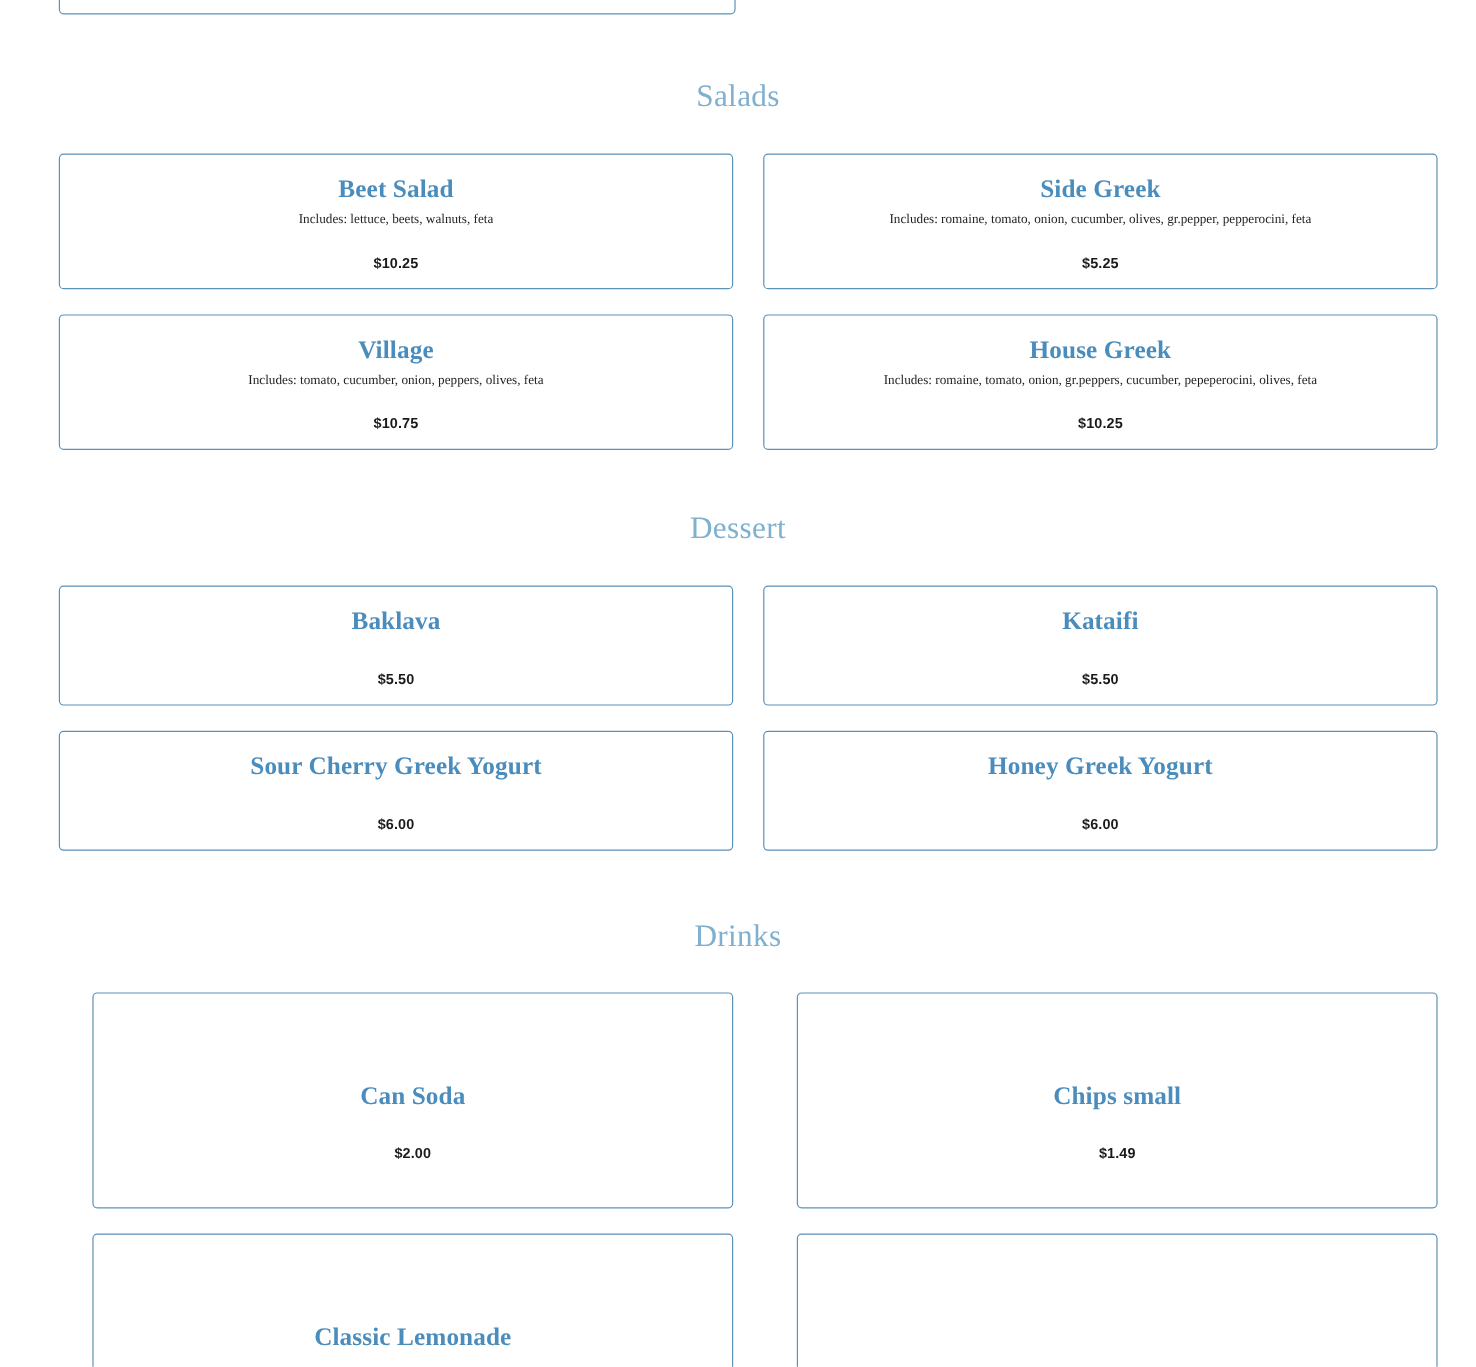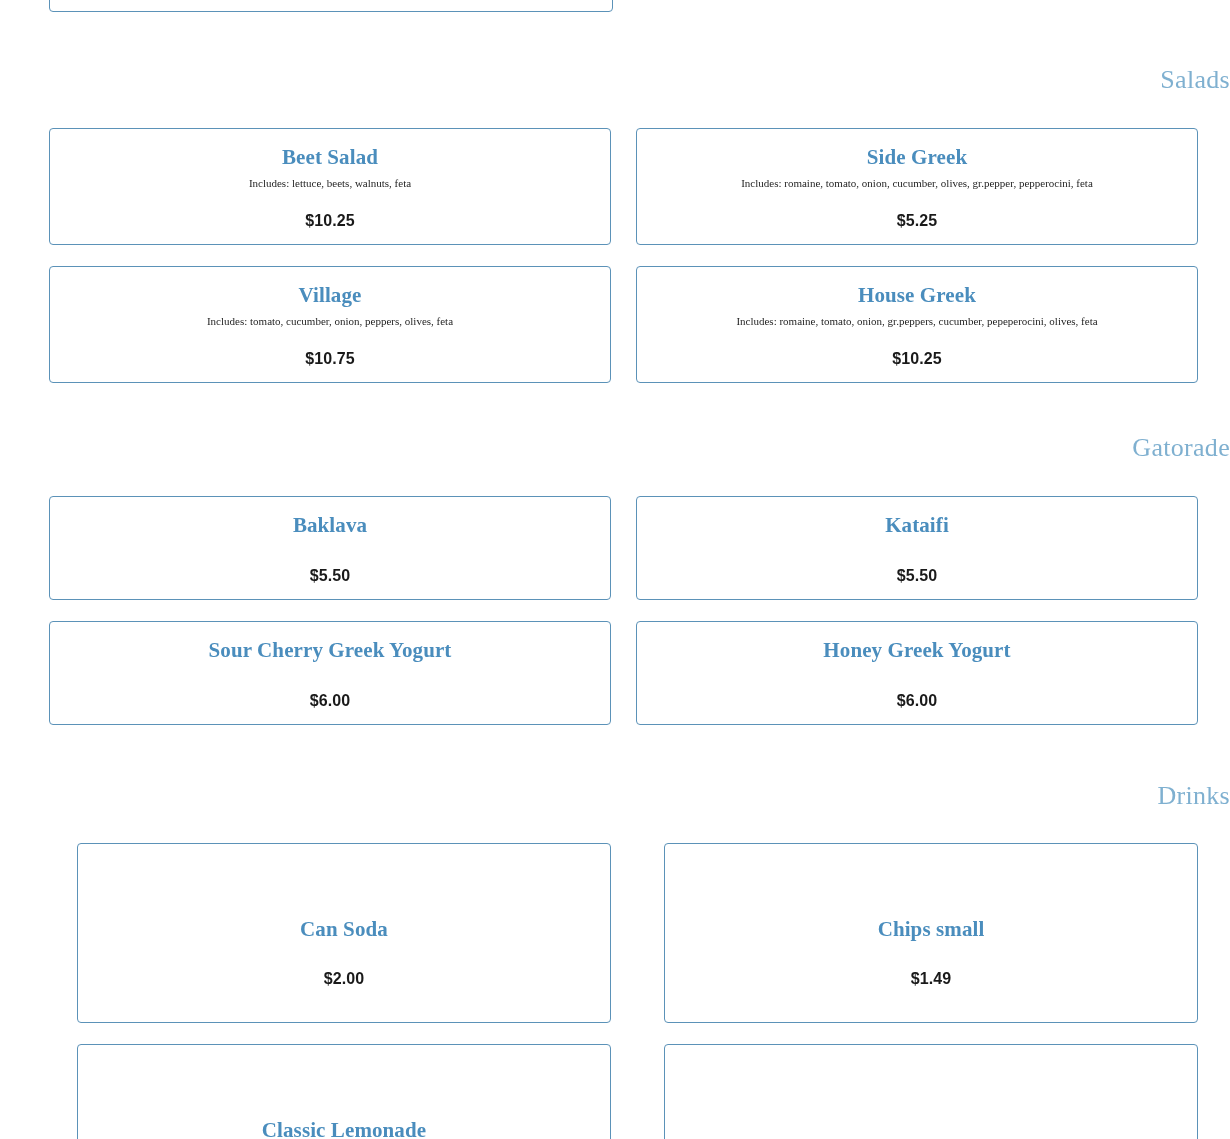--- a/index.html
+++ b/index.html
@@ -30,21 +30,21 @@
     top: -60px;
     width: 562px;
     height: 70px;
     border: 1.6px solid #5b92b8;
     border-radius: 4px;
     background: #fff;
     box-sizing: content-box;
   }
   
   .section-heading {
-    text-align: right;
+    text-align: center;
     color: #7fb0d0;
     font-family: "Liberation Serif", serif;
     font-size: 26px;
     font-weight: 400;
     letter-spacing: 0.3px;
     line-height: 1;
   }
   .sec-salads   { margin-top: 55px; }
   .sec-dessert  { margin-top: 52px; }
   .sec-drinks   { margin-top: 58px; }
@@ -84,21 +84,21 @@
   .card-desc {
     font-family: "Liberation Serif", serif;
     font-size: 11px;
     line-height: 1.33;
     color: #1f1f1f;
     margin: 0;
   }
   .card-desc:empty { display: none; }
   .card-price {
     font-family: "Liberation Sans", sans-serif;
-    font-size: 16px;
+    font-size: 12px;
     font-weight: 700;
     color: #1a1a1a;
     letter-spacing: 0.1px;
   }
   
   .card.size-compact { min-height: 96px; }
   .card.size-compact .card-price { margin-top: 26px; }
   .card.size-compact.has-desc .card-price { margin-top: 22px; }
 
   
@@ -140,21 +140,21 @@
       <div class="card-desc">Includes: tomato, cucumber, onion, peppers, olives, feta</div>
       <div class="card-price">$10.75</div>
     </div>
     <div class="card size-compact has-desc">
       <div class="card-title">House Greek</div>
       <div class="card-desc">Includes: romaine, tomato, onion, gr.peppers, cucumber, pepeperocini, olives, feta</div>
       <div class="card-price">$10.25</div>
     </div>
   </div>
 
-  <div class="section-heading sec-dessert">Gatorade</div>
+  <div class="section-heading sec-dessert">Dessert</div>
   <div class="grid grid-dessert">
     <div class="card size-dessert">
       <div class="card-title">Baklava</div>
       <div class="card-price">$5.50</div>
     </div>
     <div class="card size-dessert">
       <div class="card-title">Kataifi</div>
       <div class="card-price">$5.50</div>
     </div>
     <div class="card size-dessert">

